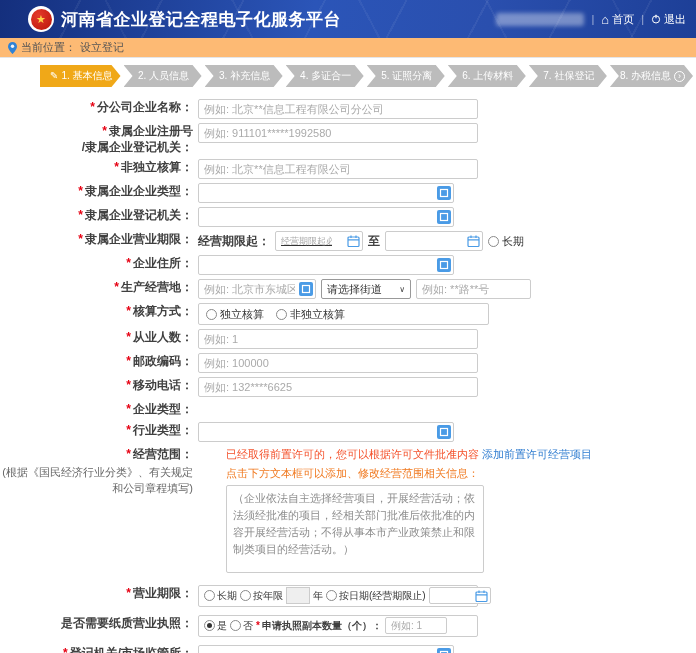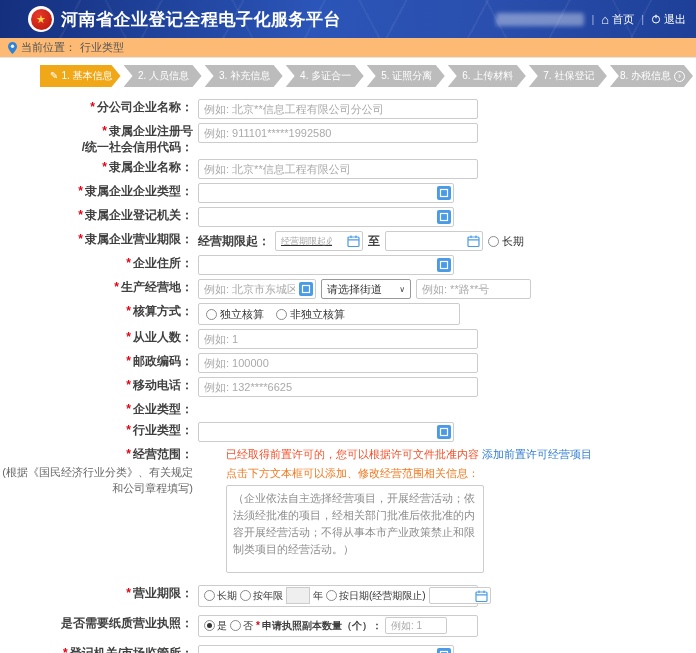--- a/index.html
+++ b/index.html
@@ -123,21 +123,21 @@
     </a>
   </div>
 </header>
 
 <div class="breadcrumb">
   <svg class="pin-svg" viewBox="0 0 9 12">
     <path d="M4.5 0C2 0 0 2 0 4.4 0 7.5 4.5 12 4.5 12S9 7.5 9 4.4C9 2 7 0 4.5 0z" fill="#2f82d6"></path>
     <circle cx="4.5" cy="4.3" r="1.7" fill="#f3f4f6"></circle>
   </svg>
   <span>当前位置：</span>
-  <span>行业类型</span>
+  <span>设立登记</span>
 </div>
 
 <main>
 
   <nav class="steps">
     <div class="step active">
       <span class="pencil">✎</span>
       <span>1. 基本信息</span>
     </div>
     <div class="step">
@@ -169,29 +169,29 @@
     <div class="row">
       <label class="lbl"><span class="req">*</span><span>分公司企业名称：</span></label>
       <div class="ctl">
         <input class="txt w-std" placeholder="例如: 北京**信息工程有限公司分公司" style="">
       </div>
     </div>
 
     <div class="row">
       <label class="lbl">
         <div><span class="req">*</span><span>隶属企业注册号</span></div>
-        <div><span>/统一社会信用代码：</span></div>
+        <div><span>/隶属企业登记机关：</span></div>
       </label>
       <div class="ctl">
         <input class="txt w-std" placeholder="例如: 911101*****1992580" style="">
       </div>
     </div>
 
     <div class="row">
-      <label class="lbl"><span class="req">*</span><span>隶属企业名称：</span></label>
+      <label class="lbl"><span class="req">*</span><span>非独立核算：</span></label>
       <div class="ctl">
         <input class="txt w-std" placeholder="例如: 北京**信息工程有限公司" style="">
       </div>
     </div>
 
     <div class="row">
       <label class="lbl"><span class="req">*</span><span>隶属企业企业类型：</span></label>
       <div class="ctl">
         <span class="picker">
           <input class="txt" style="">
@@ -285,21 +285,21 @@
           <span>请选择街道</span>
           <span class="chev">∨</span>
         </span>
         <input class="txt" style="width: 115px;" placeholder="例如: **路**号">
       </div>
     </div>
 
     <div class="row">
       <label class="lbl"><span class="req">*</span><span>核算方式：</span></label>
       <div class="ctl">
-        <div class="box" style="width:262px;justify-content:flex-start;gap:12px;">
+        <div class="box" style="width:291px;justify-content:flex-start;gap:12px;">
           <label class="radio">
             <span class="rb"></span>
             <span>独立核算</span>
           </label>
           <label class="radio">
             <span class="rb"></span>
             <span>非独立核算</span>
           </label>
         </div>
       </div>

